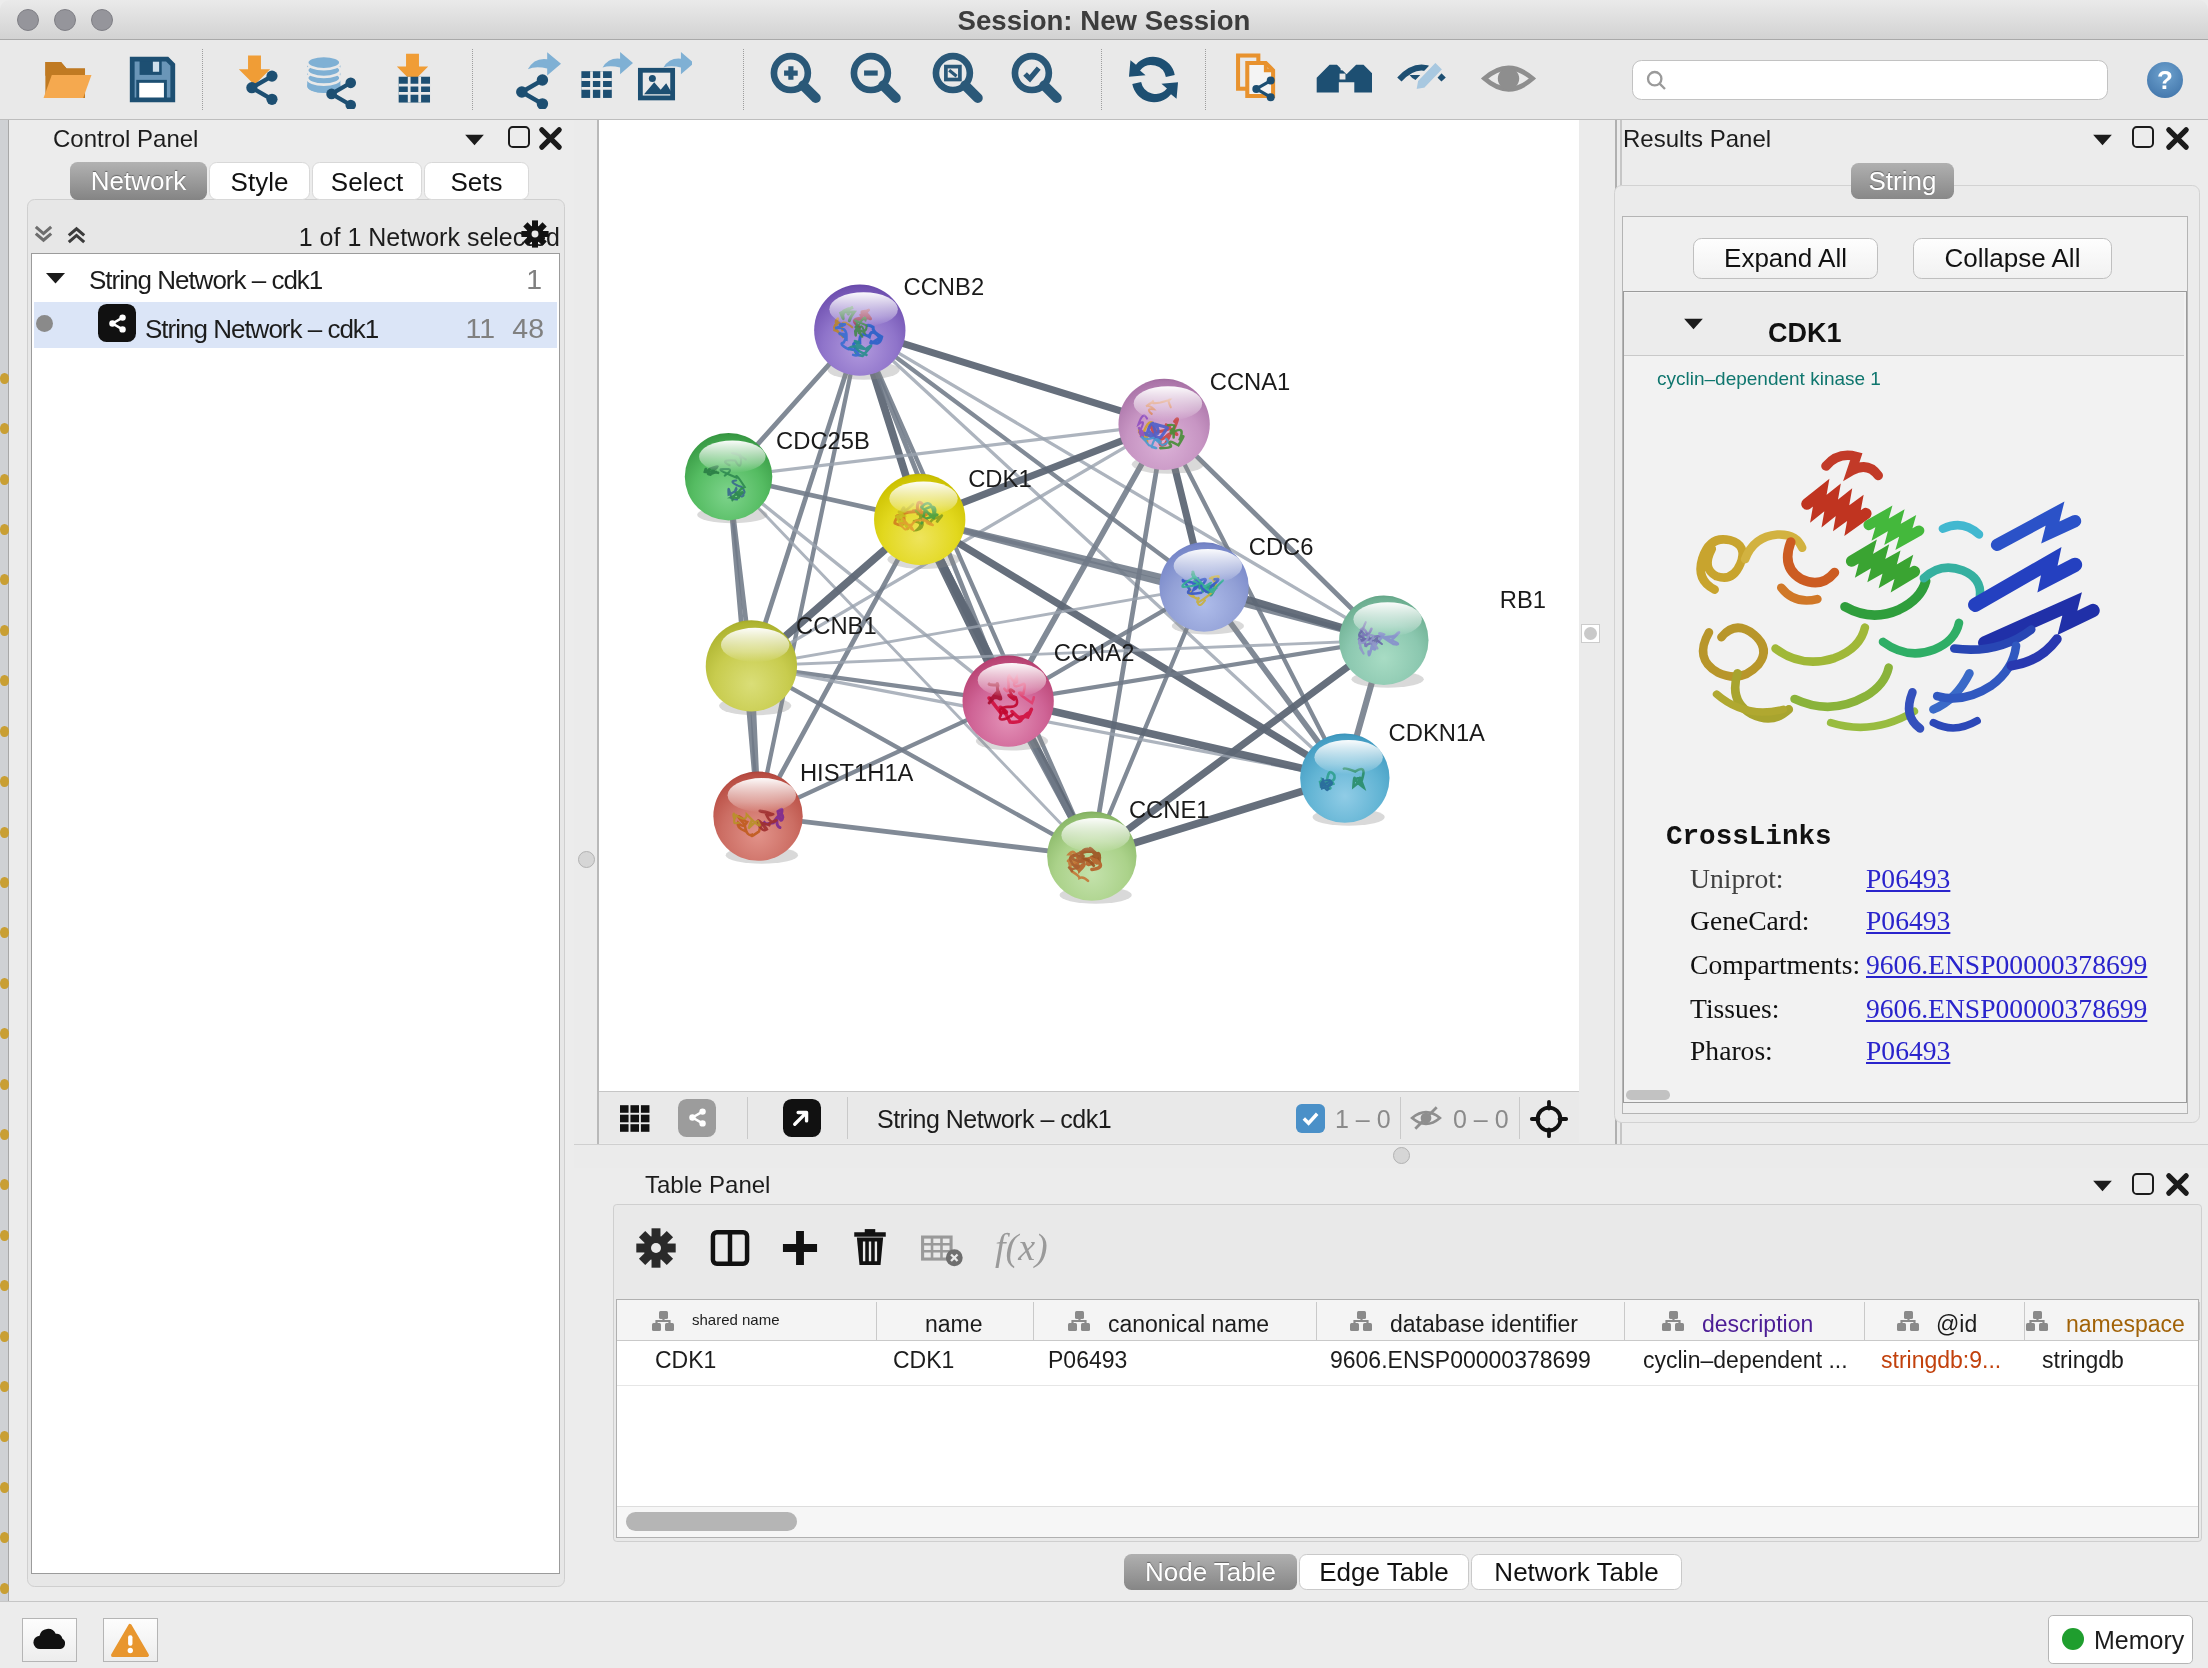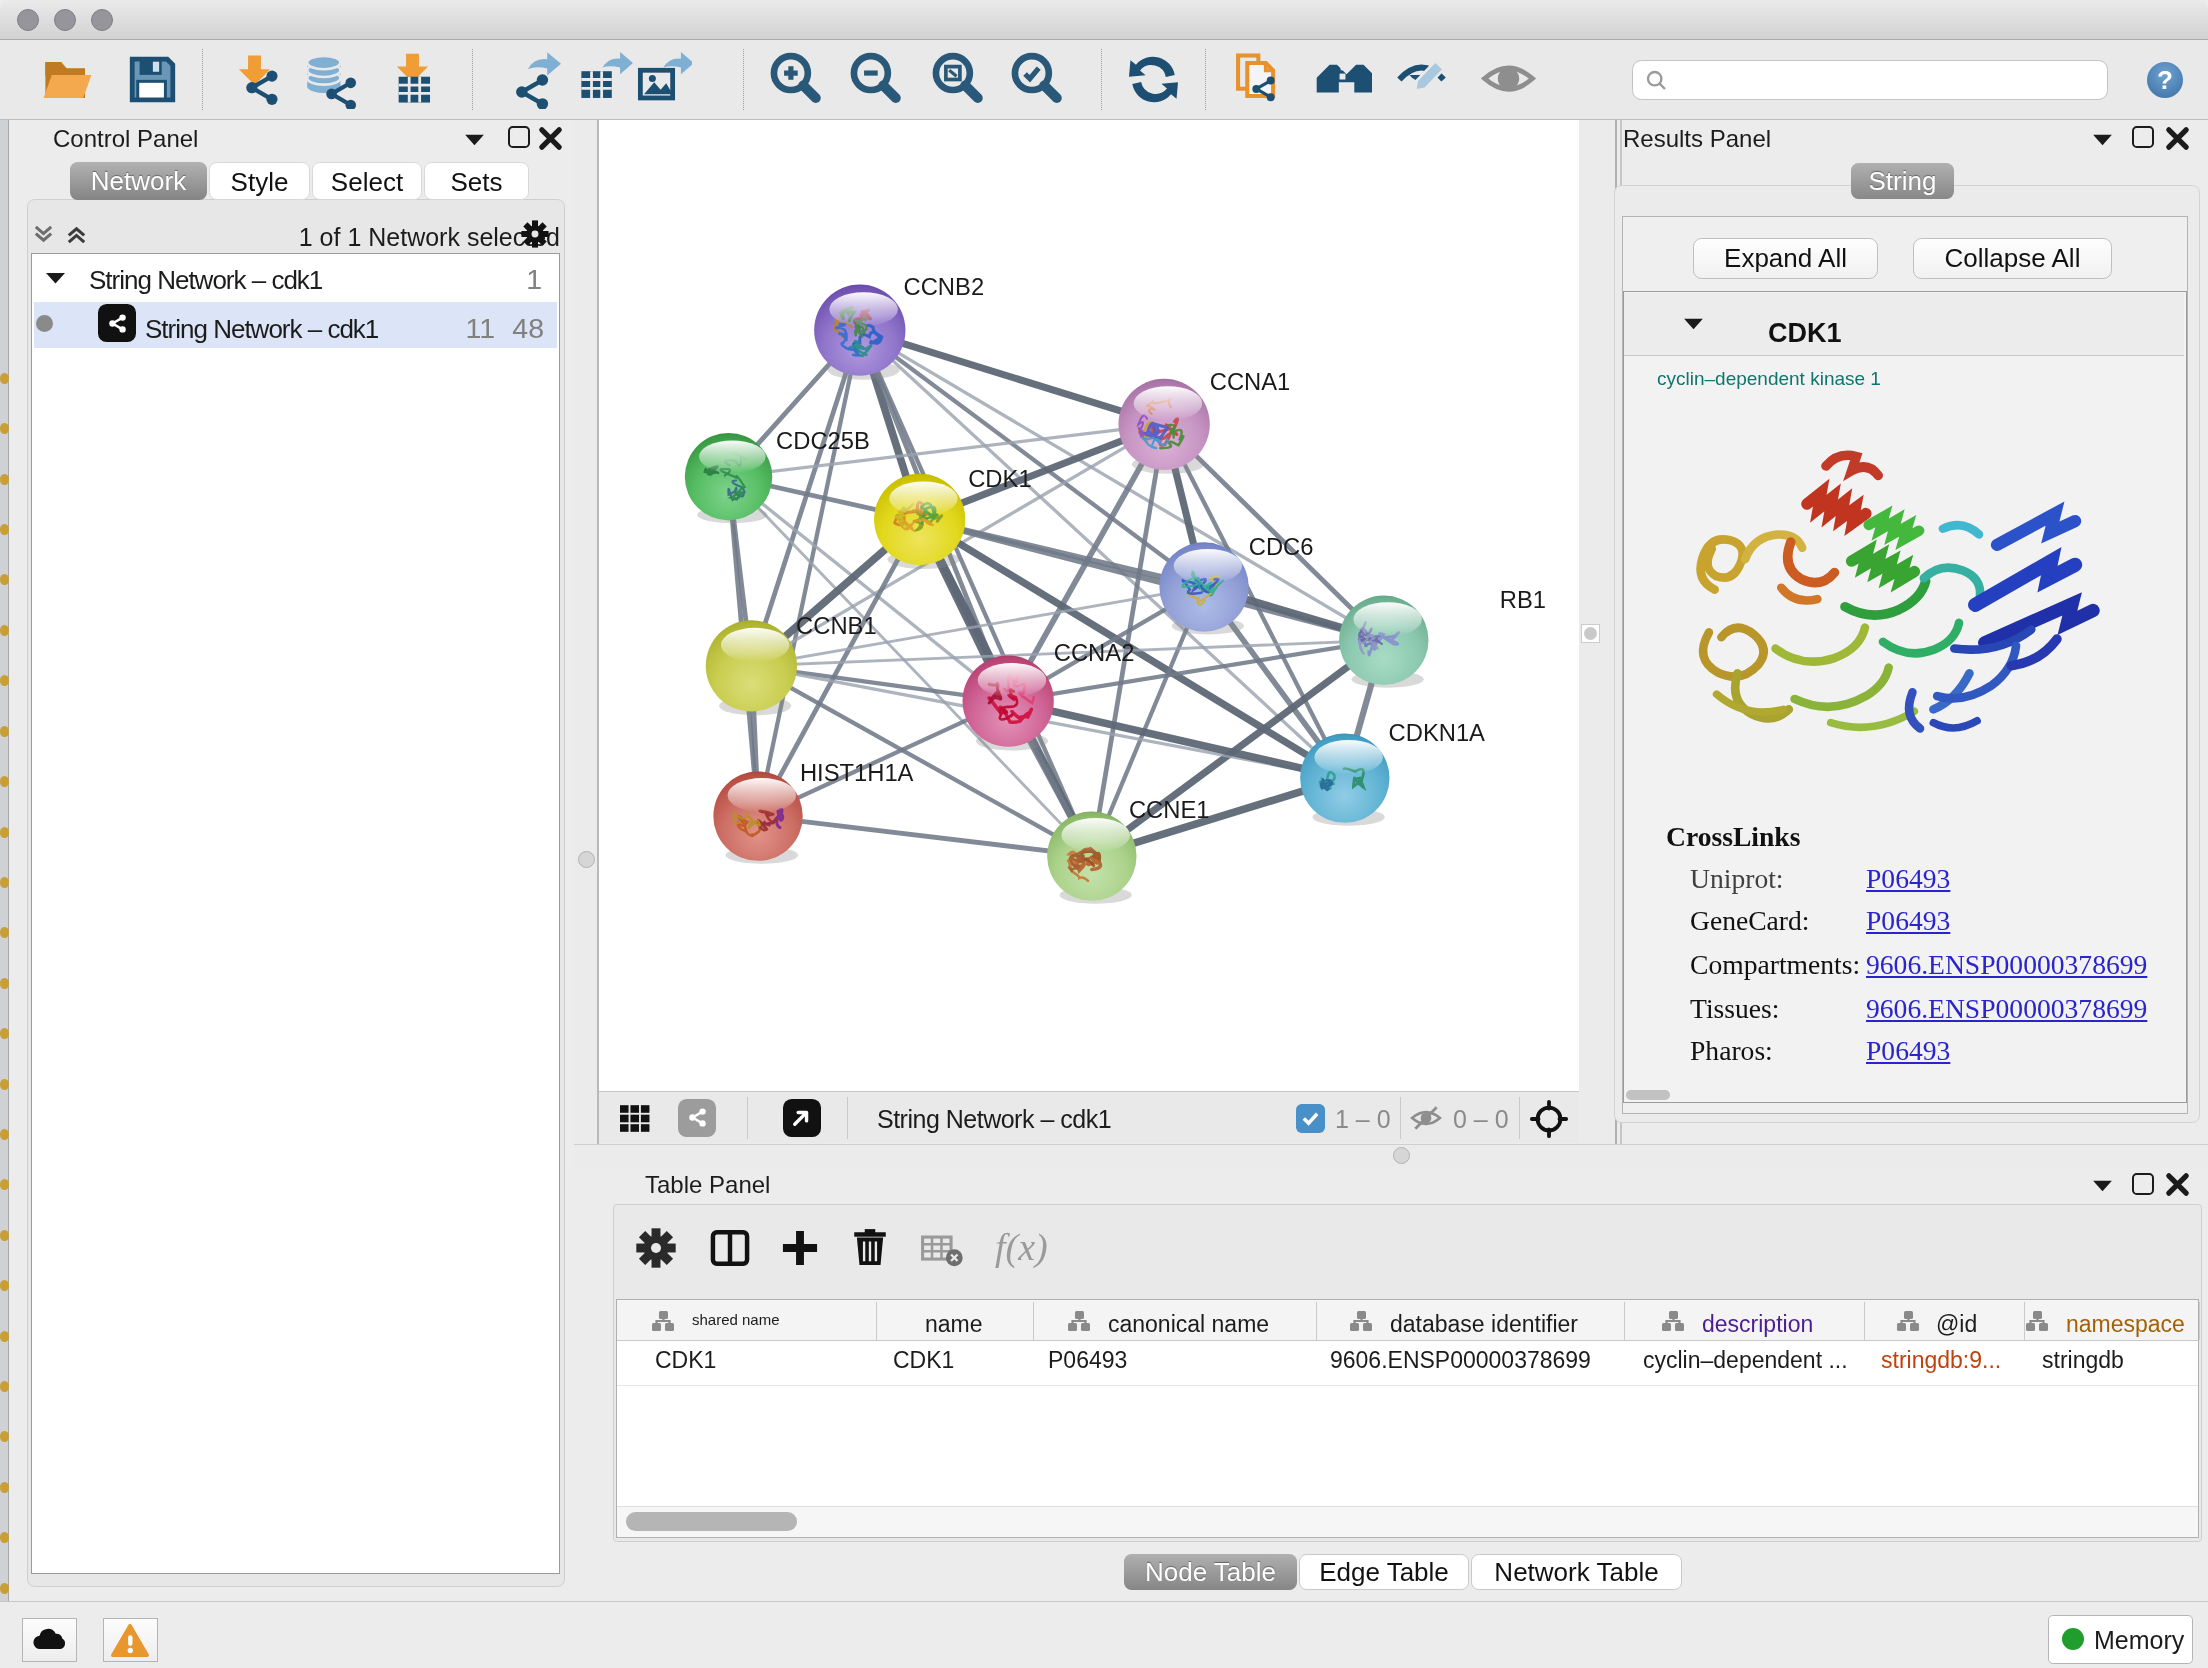--- a/index.html
+++ b/index.html
@@ -7,20 +7,21 @@
 .t25{font-size:24px;color:#1c1c1c}
 .t26{font-size:25px;color:#1c1c1c}
 .t27{font-size:26px;color:#1c1c1c}
 svg{display:block}
 </style></head><body>
 
 <div class="abs" style="left:0;top:0;width:2208px;height:40px;background:linear-gradient(#eaeaea,#d2d2d2);border-bottom:1px solid #a9a9a9;border-radius:9.5px 9.5px 0 0">
 <div class="abs" style="left:17px;top:8.6px;width:22px;height:22px;border-radius:50%;background:#95959b;border:1px solid #7f7f85"></div>
 <div class="abs" style="left:54px;top:8.6px;width:22px;height:22px;border-radius:50%;background:#95959b;border:1px solid #7f7f85"></div>
 <div class="abs" style="left:91px;top:8.6px;width:22px;height:22px;border-radius:50%;background:#95959b;border:1px solid #7f7f85"></div>
+<div class="abs" style="left:0;top:4.8px;width:2208px;text-align:center;font-size:27.6px;font-weight:700;color:#3d3d3d">Session: New Session</div>
 </div>
 <div class="abs" style="left:0;top:40px;width:2208px;height:80px;background:#e9e9e9;border-bottom:1px solid #bdbdbd"></div>
 <svg class="abs" style="left:38px;top:50px" width="59" height="59" viewBox="0 0 32 32">
     <path d="M4 6.5 h8.5 l3 3.5 h10 v4 H4 z" fill="#b9731f"></path>
     <path d="M4 6.5 h8.5 l3 3.5 h10 v16 H4 z" fill="#c07a22"></path>
 <path d="M7.5 13.5 h21.5 l-4.5 12.5 H3 z" fill="#f5a94f"></path>
   </svg>
 <svg class="abs" style="left:123px;top:50px" width="59" height="59" viewBox="0 0 32 32">
     <path d="M5 5 h19 l3 3 v19 H5 z" fill="#6a96b8"></path>
 <rect x="9" y="5" width="12" height="8.5" fill="#1d4f72"></rect>
@@ -617,21 +618,21 @@
 <path d="M258 290 q22 12 46 -2" stroke="#2c48b8" stroke-width="8"></path>
 <path d="M325 103 L386 70 l-5 20 26 -12" stroke="#2b52c8" stroke-width="13"></path>
 <path d="M302 166 L382 120 l-4 19 29 -15" stroke="#2440c0" stroke-width="15"></path>
 <path d="M312 206 L404 165 l-5 20 27 -13" stroke="#2030a8" stroke-width="14"></path>
 <path d="M280 212 q47 6 81 -20" stroke="#2846b4" stroke-width="9"></path>
 <path d="M262 262 q28 8 57 -11 q23 -17 26 -42" stroke="#3058c0" stroke-width="9"></path>
 <path d="M340 230 q30 -4 48 -28" stroke="#2838b0" stroke-width="10"></path>
 </g>
   </svg>
 <div class="abs" style="left:1626px;top:1090px;width:44px;height:9.5px;background:#c2c2c2;border-radius:4.8px"></div>
-<div class="abs" style="left:1666px;top:821px;font-family:Liberation Serif, serif;font-size:27.6px;font-weight:700;color:#111">CrossLinks</div>
+<div class="abs" style="left:1666px;top:821px;font-family:Liberation Mono, monospace;font-size:27.6px;font-weight:700;color:#111">CrossLinks</div>
 <div class="abs" style="left:1690px;top:863px;font-family:'Liberation Serif',serif;font-size:27.6px;color:#404040">Uniprot:</div>
 <div class="abs" style="left:1866px;top:863px;font-family:'Liberation Serif',serif;font-size:27.6px;color:#2a24cc;text-decoration:underline">P06493</div>
 <div class="abs" style="left:1690px;top:905px;font-family:Liberation Serif, serif;font-size:27.6px;color:#111">GeneCard:</div>
 <div class="abs" style="left:1866px;top:905px;font-family:'Liberation Serif',serif;font-size:27.6px;color:#2a24cc;text-decoration:underline">P06493</div>
 <div class="abs" style="left:1690px;top:949px;font-family:'Liberation Serif',serif;font-size:27.6px;color:#111">Compartments:</div>
 <div class="abs" style="left:1866px;top:949px;font-family:'Liberation Serif',serif;font-size:27.6px;color:#2a24cc;text-decoration:underline">9606.ENSP00000378699</div>
 <div class="abs" style="left:1690px;top:993px;font-family:'Liberation Serif',serif;font-size:27.6px;color:#111">Tissues:</div>
 <div class="abs" style="left:1866px;top:993px;font-family:'Liberation Serif',serif;font-size:27.6px;color:#2a24cc;text-decoration:underline">9606.ENSP00000378699</div>
 <div class="abs" style="left:1690px;top:1035px;font-family:'Liberation Serif',serif;font-size:27.6px;color:#111">Pharos:</div>
 <div class="abs" style="left:1866px;top:1035px;font-family:'Liberation Serif',serif;font-size:27.6px;color:#2a24cc;text-decoration:underline">P06493</div>

